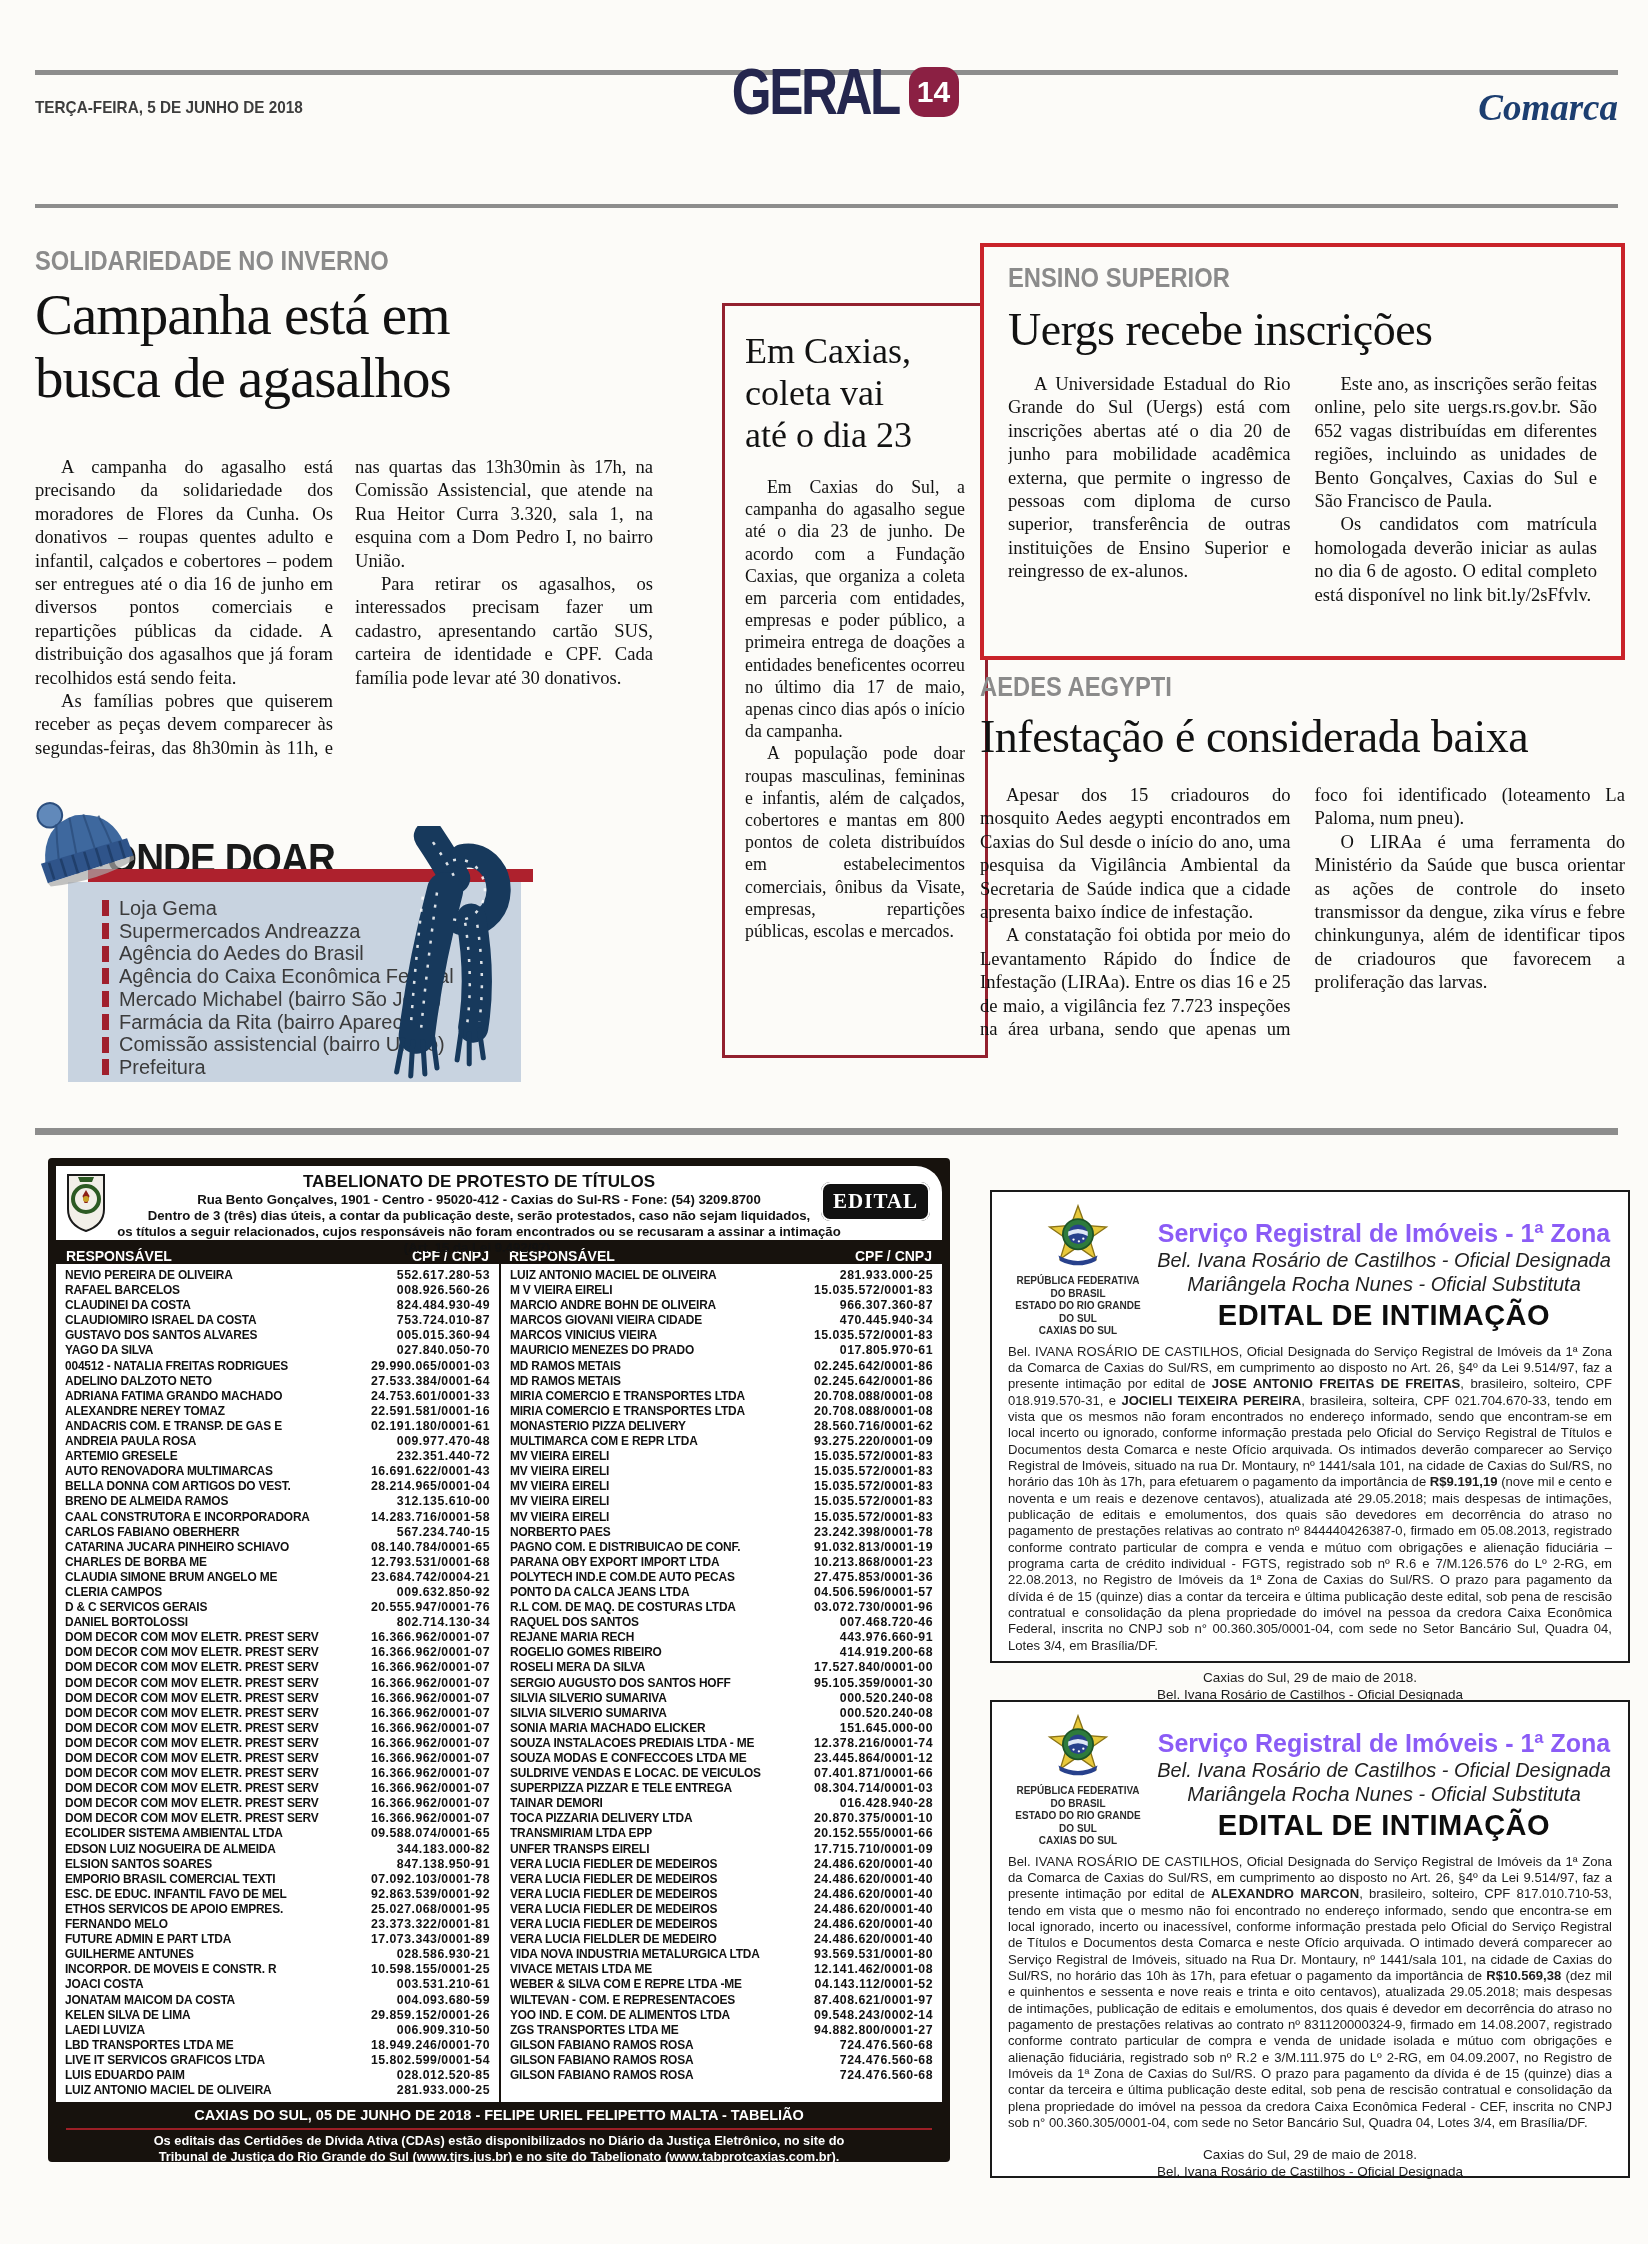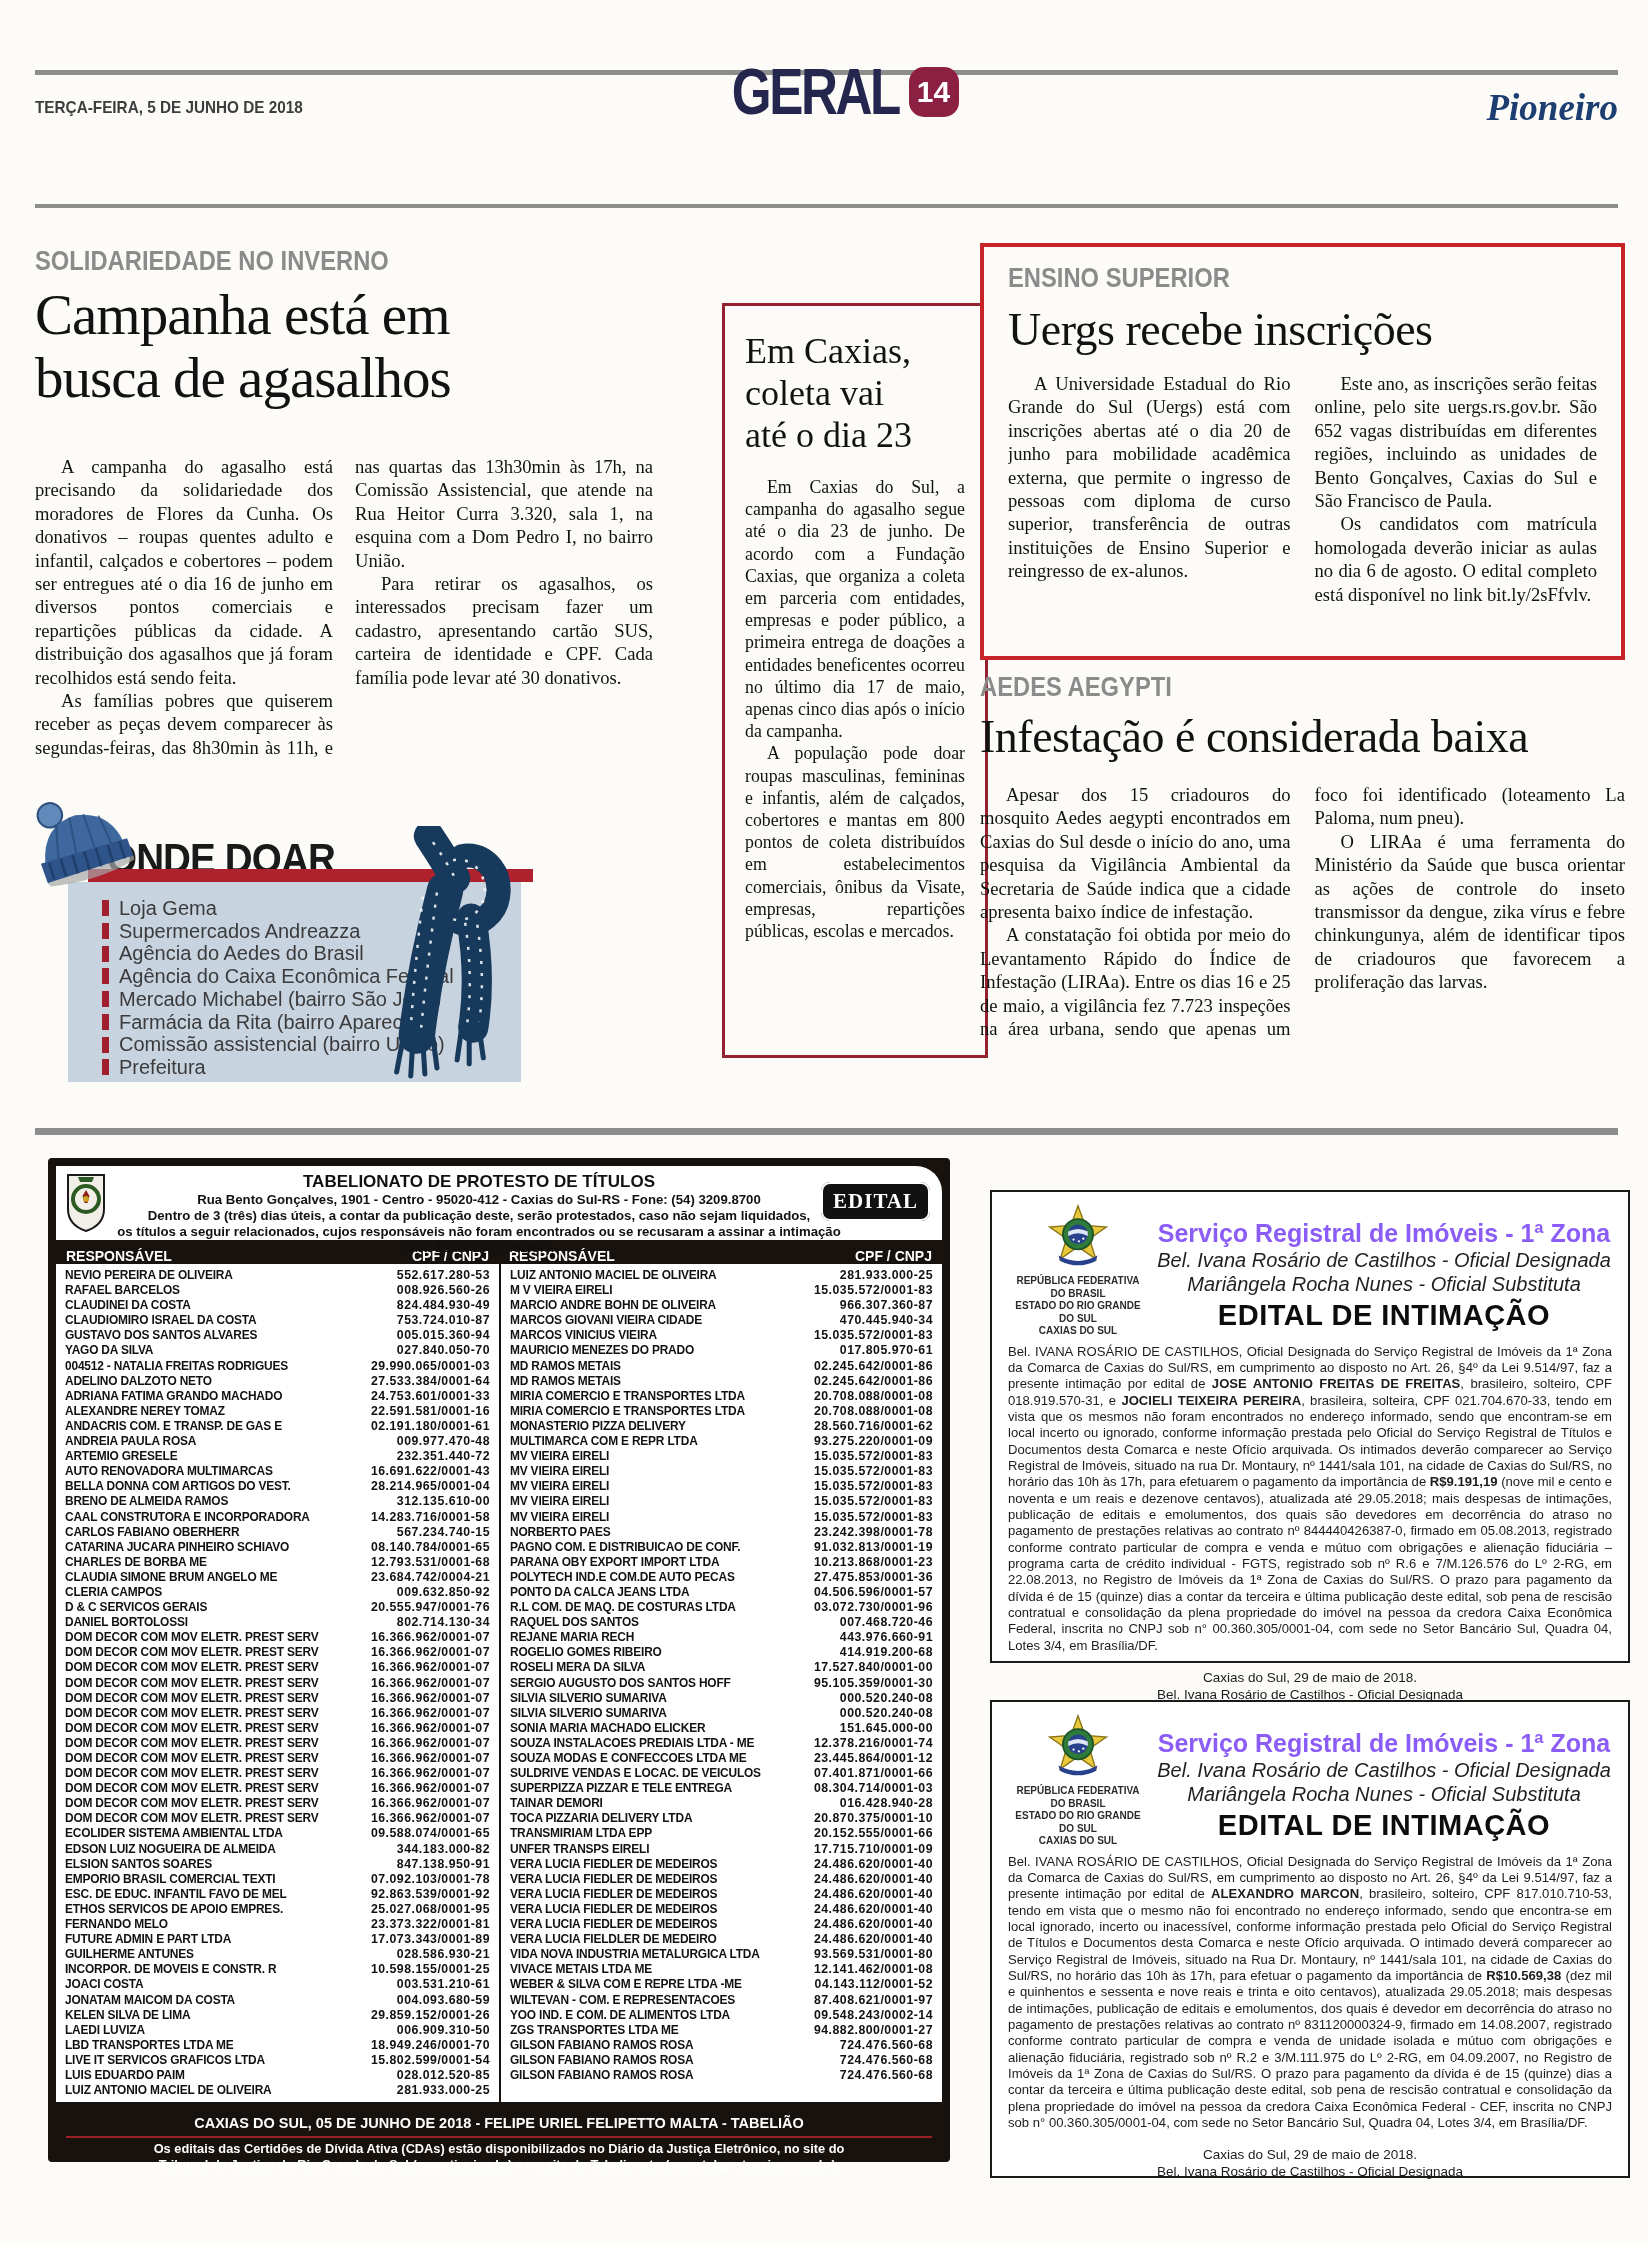--- a/index.html
+++ b/index.html
@@ -75,21 +75,21 @@
             box-shadow:inset 0 0 0 2px #fff;}
   #tb-colhead{display:flex;height:24px;align-items:flex-end;font:700 14px "Liberation Sans",sans-serif;}
   #tb-colhead .half{width:50%;display:flex;justify-content:space-between;padding:0 10px;box-sizing:border-box;}
   #tb-body{display:flex;background:#fff;color:#111;}
   .tb-half{width:50%;box-sizing:border-box;padding:4px 9px 4px 9px;}
   .tb-half.right{border-left:2px solid #17120d;}
   .trow{display:flex;justify-content:space-between;align-items:baseline;height:15.1px;}
   .tname{font:700 12.3px "Liberation Sans",sans-serif;letter-spacing:-.2px;white-space:nowrap;
          transform:scaleX(.97);transform-origin:left center;}
   .tdoc{font:700 12.3px "Liberation Sans",sans-serif;letter-spacing:.5px;white-space:nowrap;}
-  #tb-foot{text-align:center;padding:12px 8px 0;}
+  #tb-foot{text-align:center;padding:4px 8px 0;}
   #tb-foot .f1{font:700 14.5px/19px "Liberation Sans",sans-serif;}
   #tb-foot .frule{height:2px;background:#9c1f26;margin:3px 2px;}
   #tb-foot .f2{font:700 12.8px/15.5px "Liberation Sans",sans-serif;}
 
   
   .edital{left:990px;width:640px;border:2px solid #1a1a1a;background:#fff;box-sizing:border-box;
           padding:8px 16px 8px;}
   #ed1{top:1190px;height:473px;}
   #ed2{top:1700px;height:478px;}
   .ed-head{display:flex;gap:8px;}
@@ -109,21 +109,21 @@
 <body>
 
 <div id="page">
 
   <div class="abs" id="rule1"></div>
   <div class="abs" id="date">TERÇA-FEIRA, 5 DE JUNHO DE 2018</div>
   <div class="abs" id="geral">
     <span class="txt">GERAL</span>
     <span class="badge">14</span>
   </div>
-  <div class="abs" id="brand">Pioneiro</div>
+  <div class="abs" id="brand">Comarca</div>
   <div class="abs" id="rule2"></div>
 
   <div class="abs kicker" id="a1-kicker">SOLIDARIEDADE NO INVERNO</div>
   <div class="abs" id="a1-headline">
     <div>Campanha está em</div>
     <div>busca de agasalhos</div>
   </div>
   <div class="abs serif-body" id="a1-body">
 
   <p>A campanha do agasalho está precisando da solidariedade dos moradores de Flores da Cunha. Os donativos – roupas quentes adulto e infantil, calçados e cobertores – podem ser entregues até o dia 16 de junho em diversos pontos comerciais e repartições públicas da cidade. A distribuição dos agasalhos que já foram recolhidos está sendo feita.</p>

